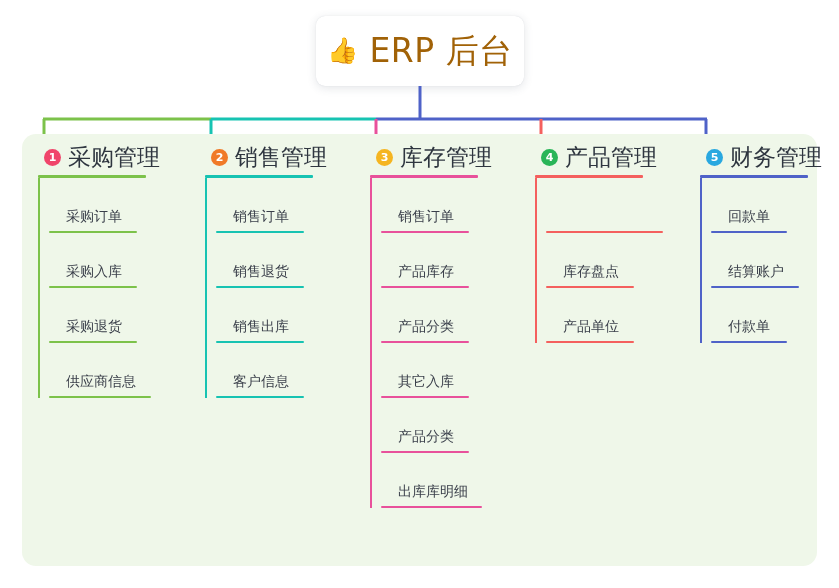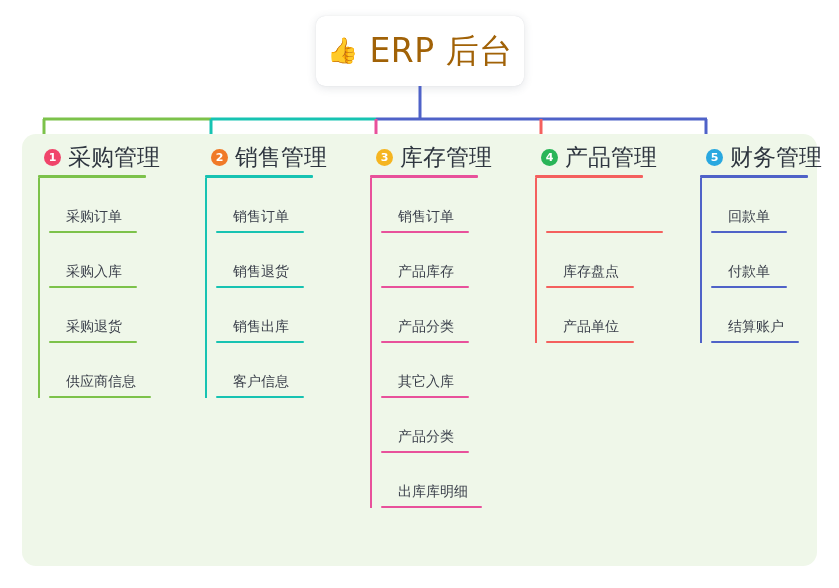--- a/index.html
+++ b/index.html
@@ -273,24 +273,24 @@
           <span class="col-title">财务管理</span>
         </div>
         <div class="head-rule" style="background: rgb(79, 98, 200); width: 108px;"></div>
         <div class="items">
           <div class="stem" style="background: rgb(79, 98, 200);"></div>
           <div class="item">
             <span class="item-label">回款单</span>
             <div class="item-rule" style="background: rgb(79, 98, 200); width: 76px;"></div>
           </div>
           <div class="item">
+            <span class="item-label">结算账户</span>
+            <div class="item-rule" style="background: rgb(79, 98, 200); width: 88px;"></div>
+          </div>
+          <div class="item">
             <span class="item-label">付款单</span>
             <div class="item-rule" style="background: rgb(79, 98, 200); width: 76px;"></div>
           </div>
-          <div class="item">
-            <span class="item-label">结算账户</span>
-            <div class="item-rule" style="background: rgb(79, 98, 200); width: 88px;"></div>
-          </div>
         </div>
       </div>
     </div>
 
 </div>
 
 </body></html>

